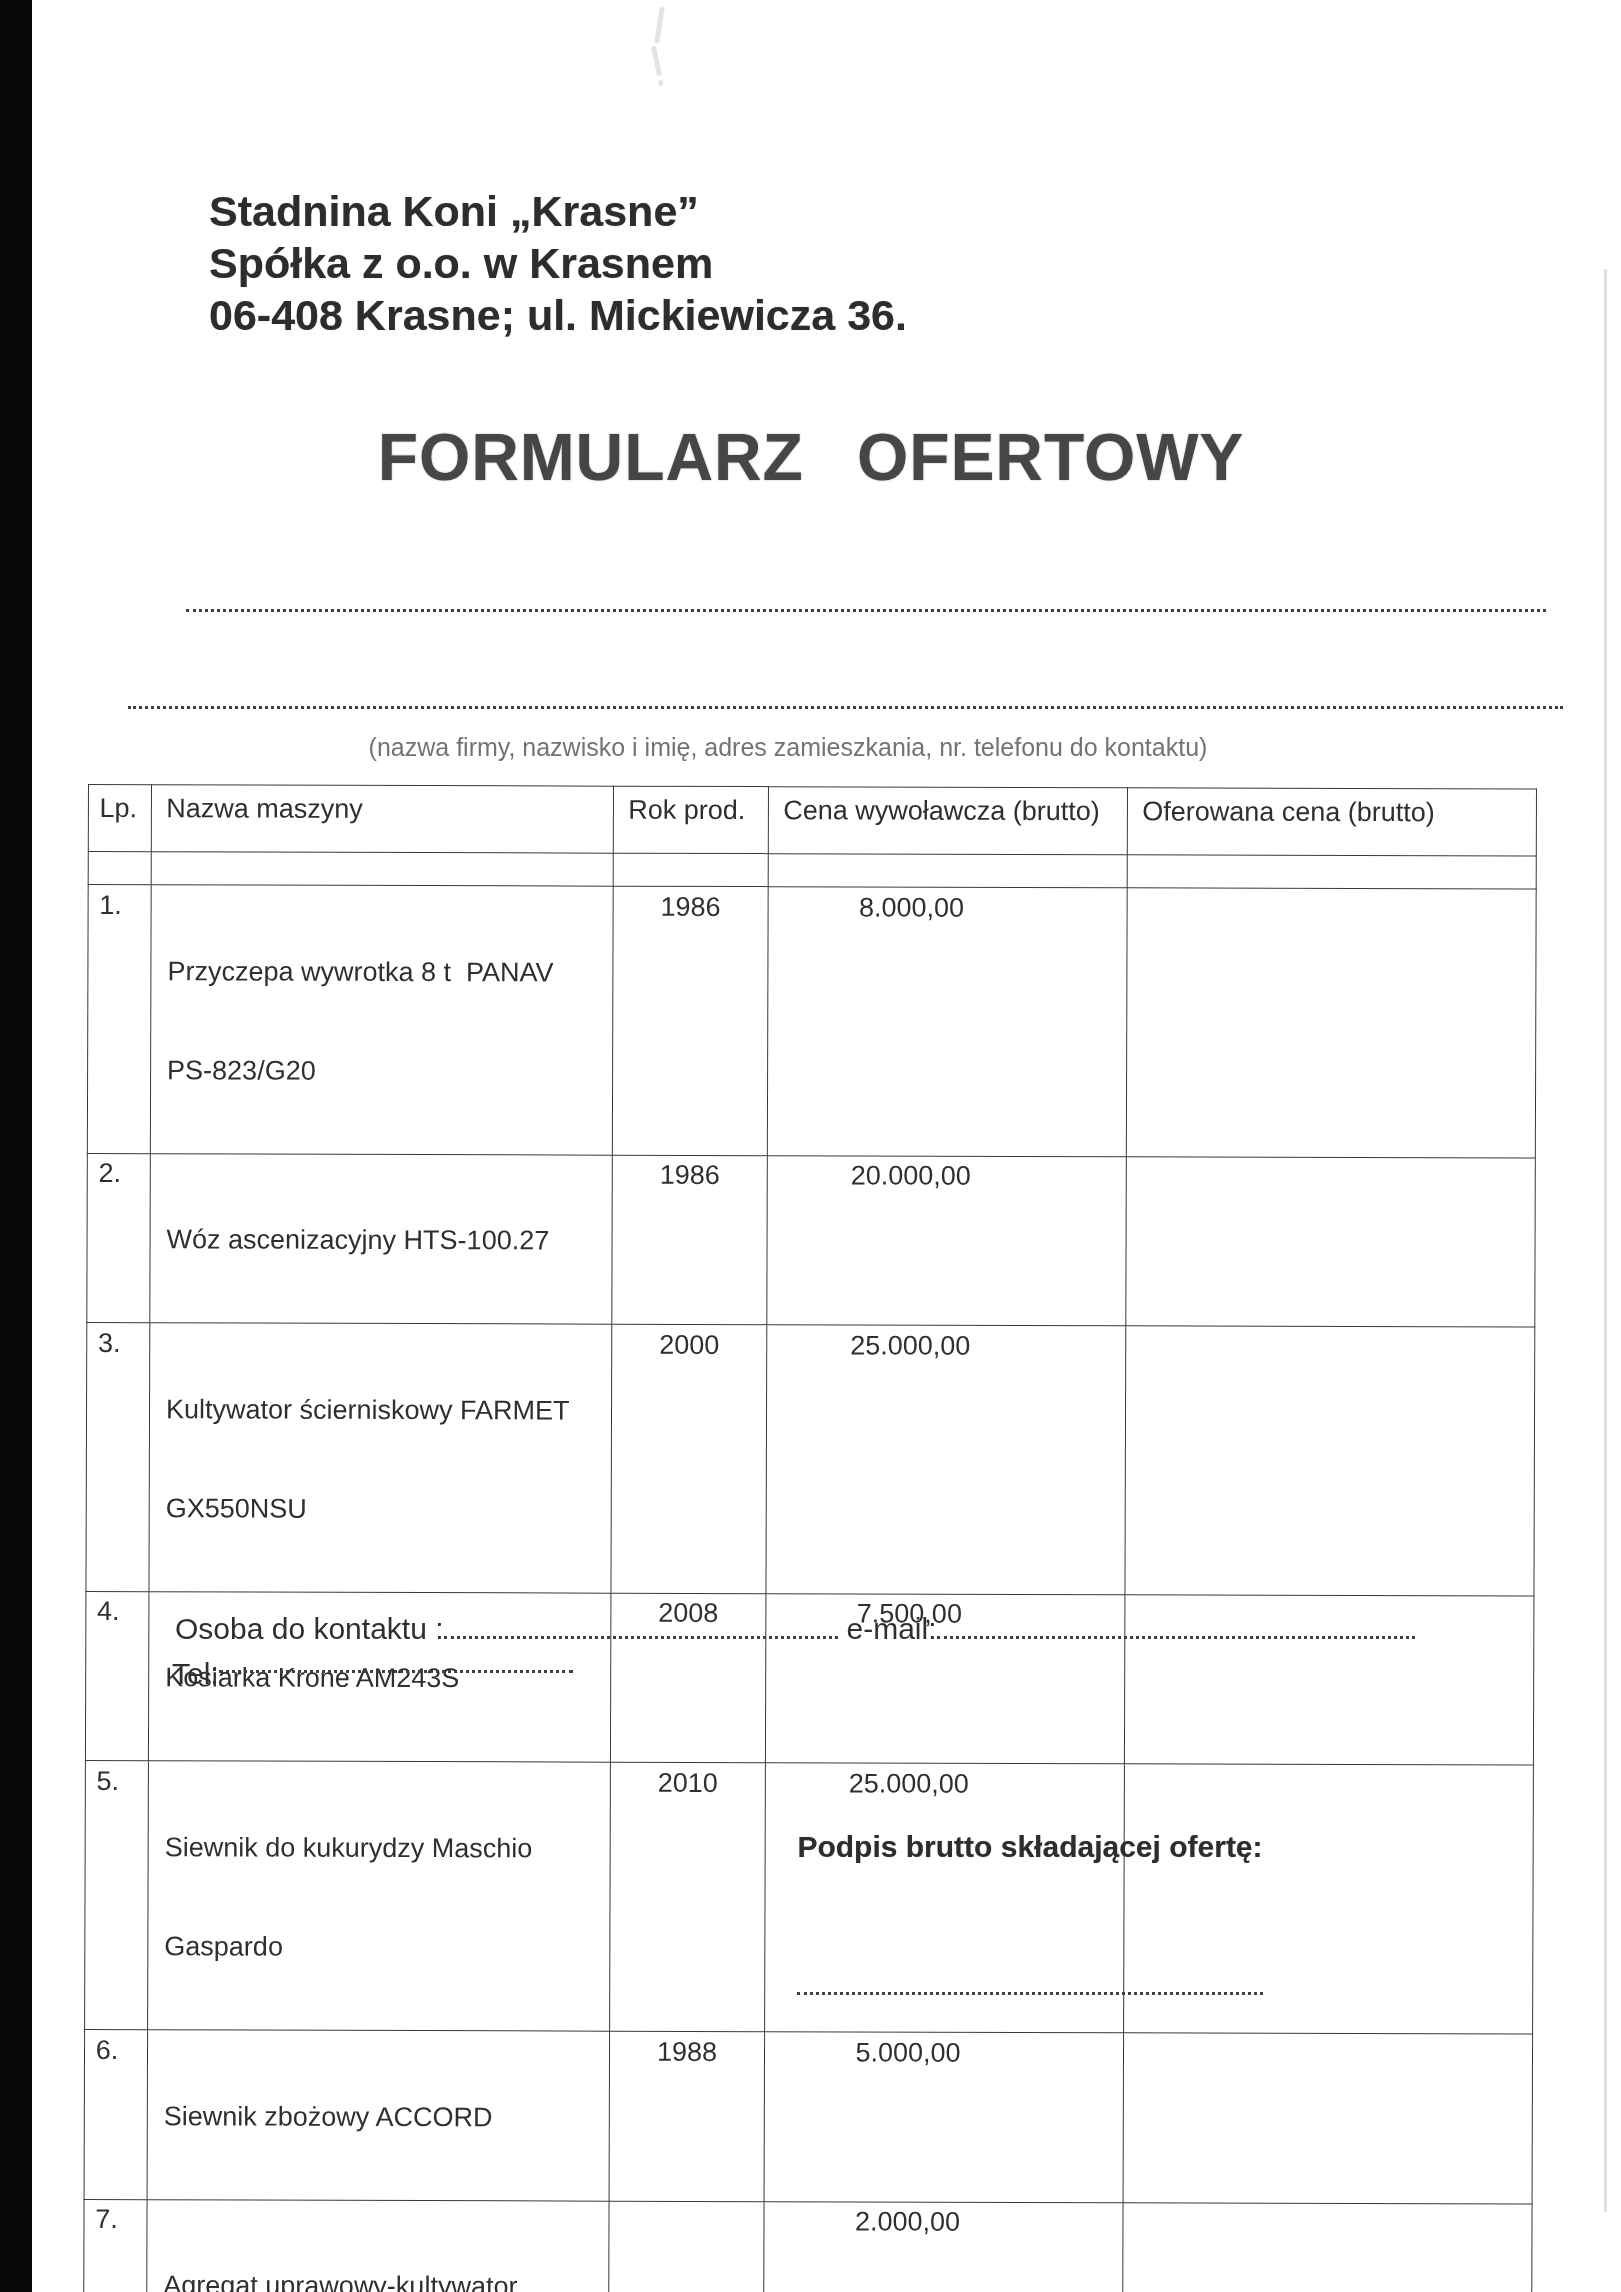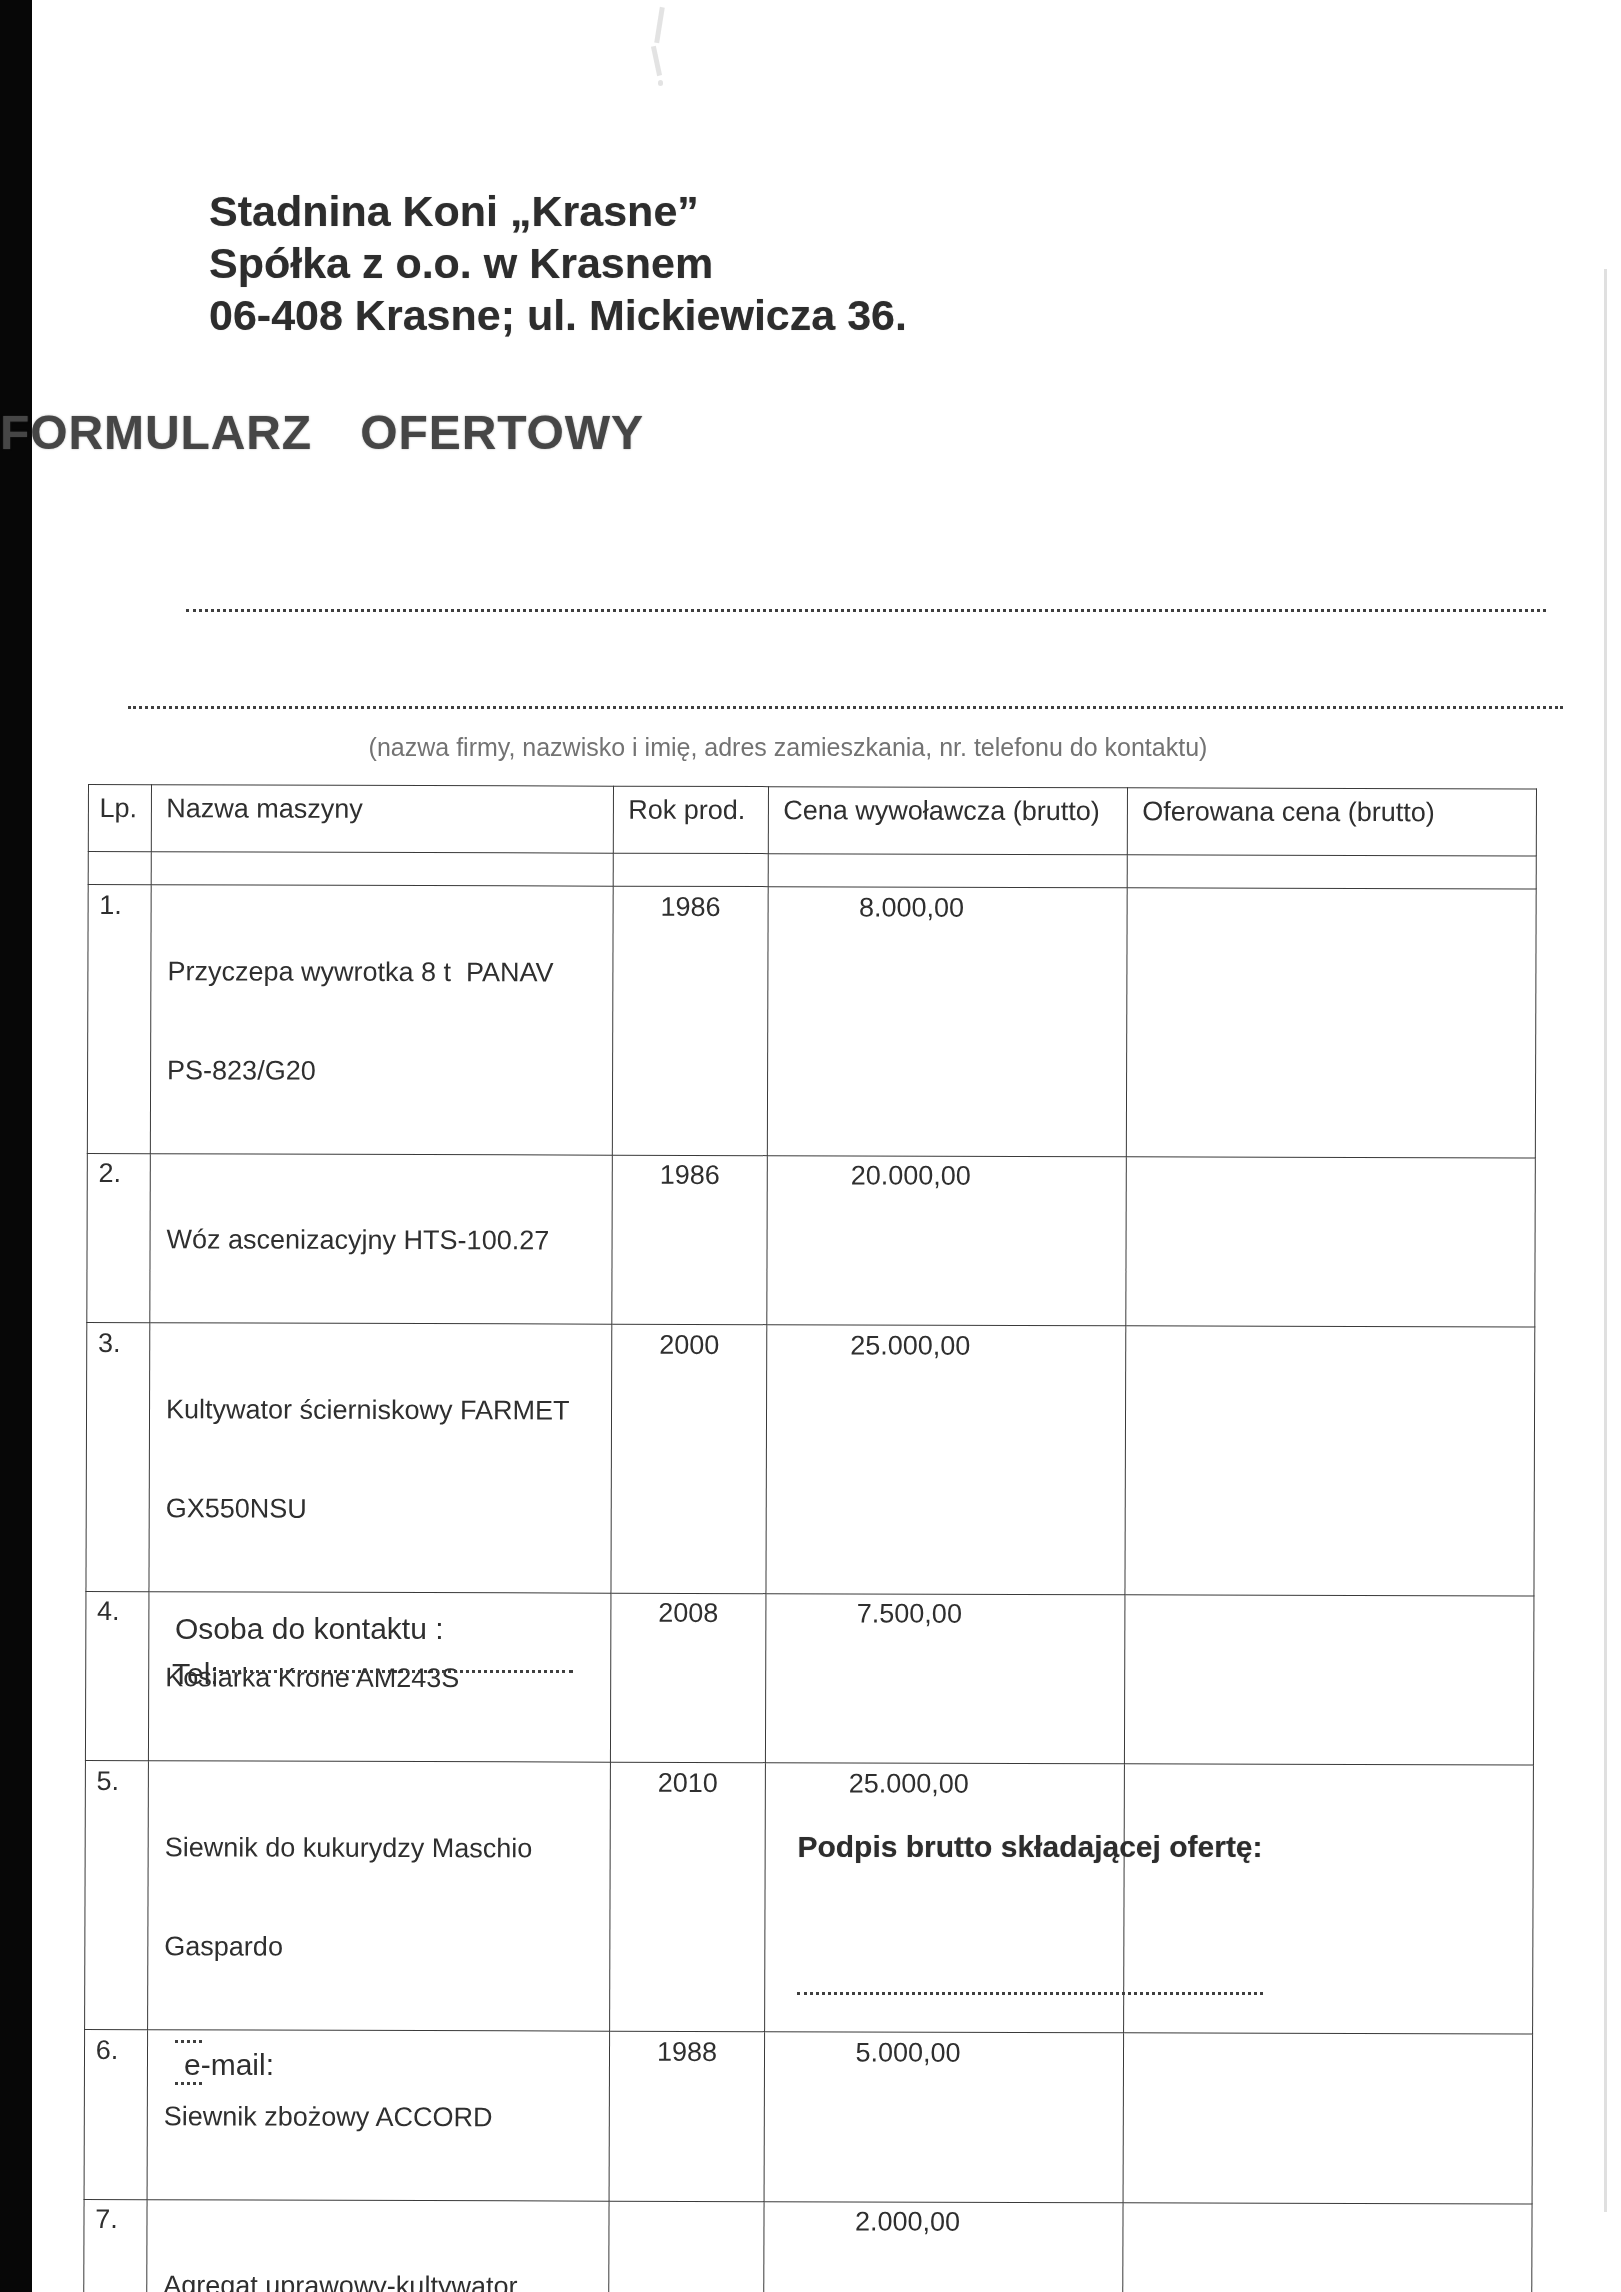--- a/index.html
+++ b/index.html
@@ -20,23 +20,23 @@
   .scan-smudge i:nth-child(2){left:3.6px;top:41px;width:4.5px;height:30px;transform:rotate(-12deg);}
   .scan-smudge i:nth-child(3){left:8px;top:75px;width:5.4px;height:5.4px;border-radius:50%;}
 
   .scan-text{text-shadow:0 0 0.9px rgba(45,45,45,.45);}
 
   
   .company{position:absolute;left:209px;top:185px;font-size:43px;font-weight:bold;line-height:52px;color:#2d2d2d;}
 
   
   .doc-title{
-    position:absolute;left:0;top:405px;width:1622px;
-    text-align:left;
-    font-size:48px;font-weight:bold;
+    position:absolute;left:0;top:419px;width:1622px;
+    text-align:center;
+    font-size:66px;font-weight:bold;
     letter-spacing:0.9px;word-spacing:34px;
     color:#464646;
     text-shadow:0 0 1.8px rgba(70,70,70,.5);
   }
 
   
   .offer-line{
     position:absolute;left:186px;top:609px;width:1360px;
     display:flex;align-items:baseline;
     font-size:34px;font-weight:bold;color:#2d2d2d;
@@ -63,21 +63,21 @@
   .c-name{padding-left:16px !important;white-space:pre-wrap;}
   .c-head{padding-left:14.3px !important;}
   .c-year{text-align:center !important;}
   .c-price{text-align:center !important;padding-right:72px !important;}
 
   
   .contact-row{
     position:absolute;display:flex;align-items:baseline;
     font-size:30px;color:#2f2f2f;
   }
-  .contact-person{left:175px;top:1612px;width:1240px;flex-direction:column;}
+  .contact-person{left:175px;top:1612px;width:1240px;}
   .contact-tel{left:172px;top:1657px;width:401px;align-items:center;}
   .df1{flex:0 0 394px;}
   .emall{white-space:nowrap;padding-left:9px;}
 
   
   .signature-label{
     position:absolute;left:797px;top:1830px;width:466px;
     text-align:center;font-size:30px;font-weight:bold;color:#2d2d2d;
   }
   .signature-line{position:absolute;left:797px;top:1992px;width:466px;height:0;border-bottom:3.6px dotted #3f3f3f;}

